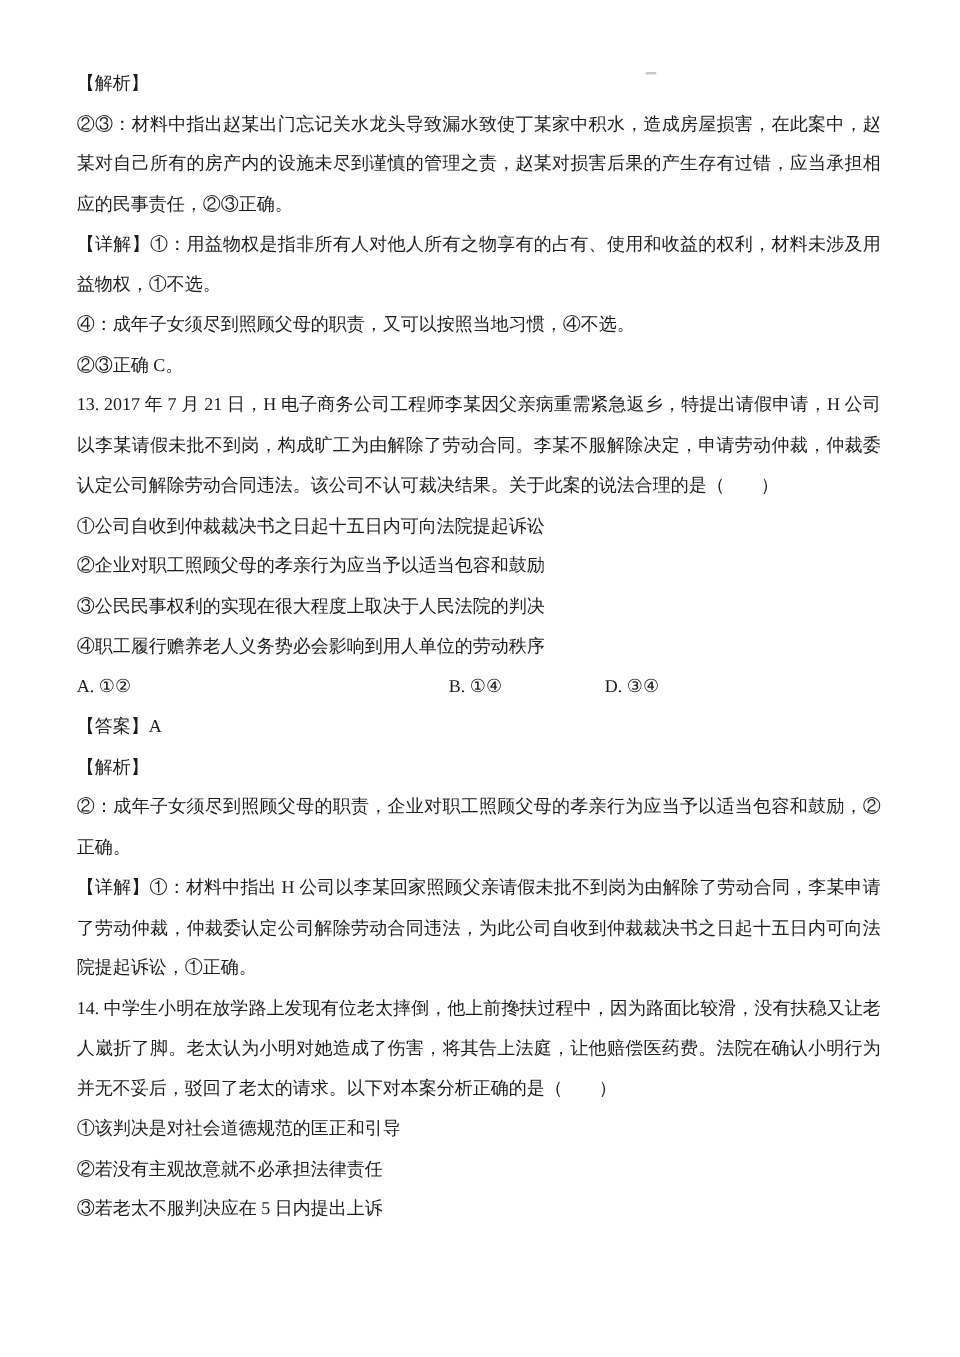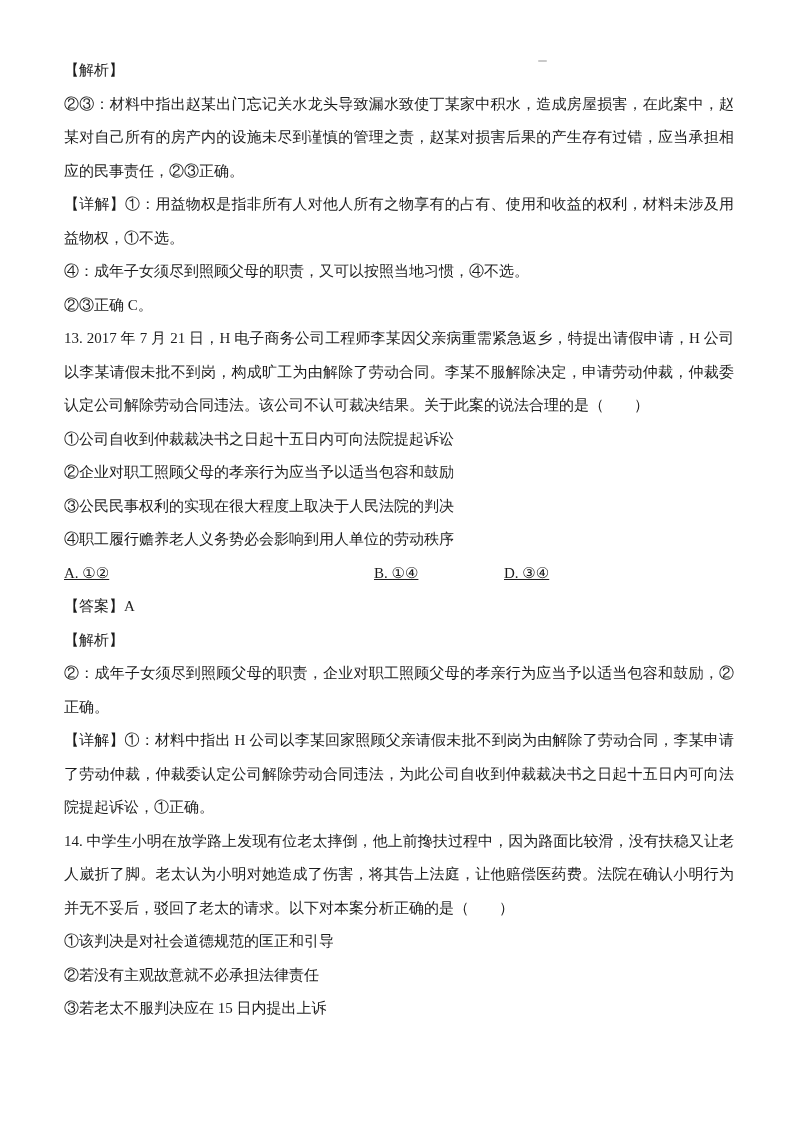--- a/index.html
+++ b/index.html
@@ -24,21 +24,20 @@
   }
   .para {
     text-align: justify;
     line-height: 33.5px;
     word-break: break-all;
   }
   .options-row {
     display: flex;
     line-height: 33.5px;
     white-space: nowrap;
-    text-decoration: underline;
   }
   .opt-a { width: 310px; }
   .opt-b { width: 130px; }
   .opt-c { width: 130px; }
   .opt-d { flex: 1; }
   .scan-artifact {
     position: absolute;
     top: 60px;
     left: 538px;
     width: 9px;
@@ -68,15 +67,15 @@
         <span class="opt-b">B. ①④</span>
         <span class="opt-d">D. ③④</span>
       </div>
       <div class="para">【答案】A</div>
       <div class="para">【解析】</div>
       <div class="para">②：成年子女须尽到照顾父母的职责，企业对职工照顾父母的孝亲行为应当予以适当包容和鼓励，②正确。</div>
       <div class="para">【详解】①：材料中指出 H 公司以李某回家照顾父亲请假未批不到岗为由解除了劳动合同，李某申请了劳动仲裁，仲裁委认定公司解除劳动合同违法，为此公司自收到仲裁裁决书之日起十五日内可向法院提起诉讼，①正确。</div>
       <div class="para">14. 中学生小明在放学路上发现有位老太摔倒，他上前搀扶过程中，因为路面比较滑，没有扶稳又让老人崴折了脚。老太认为小明对她造成了伤害，将其告上法庭，让他赔偿医药费。法院在确认小明行为并无不妥后，驳回了老太的请求。以下对本案分析正确的是（　　）</div>
       <div class="para">①该判决是对社会道德规范的匡正和引导</div>
       <div class="para">②若没有主观故意就不必承担法律责任</div>
-      <div class="para">③若老太不服判决应在 15 日内提出上诉</div>
+      <div class="para">③若老太不服判决应在 5 日内提出上诉</div>
     </div>
 </div>
 
 </body></html>

